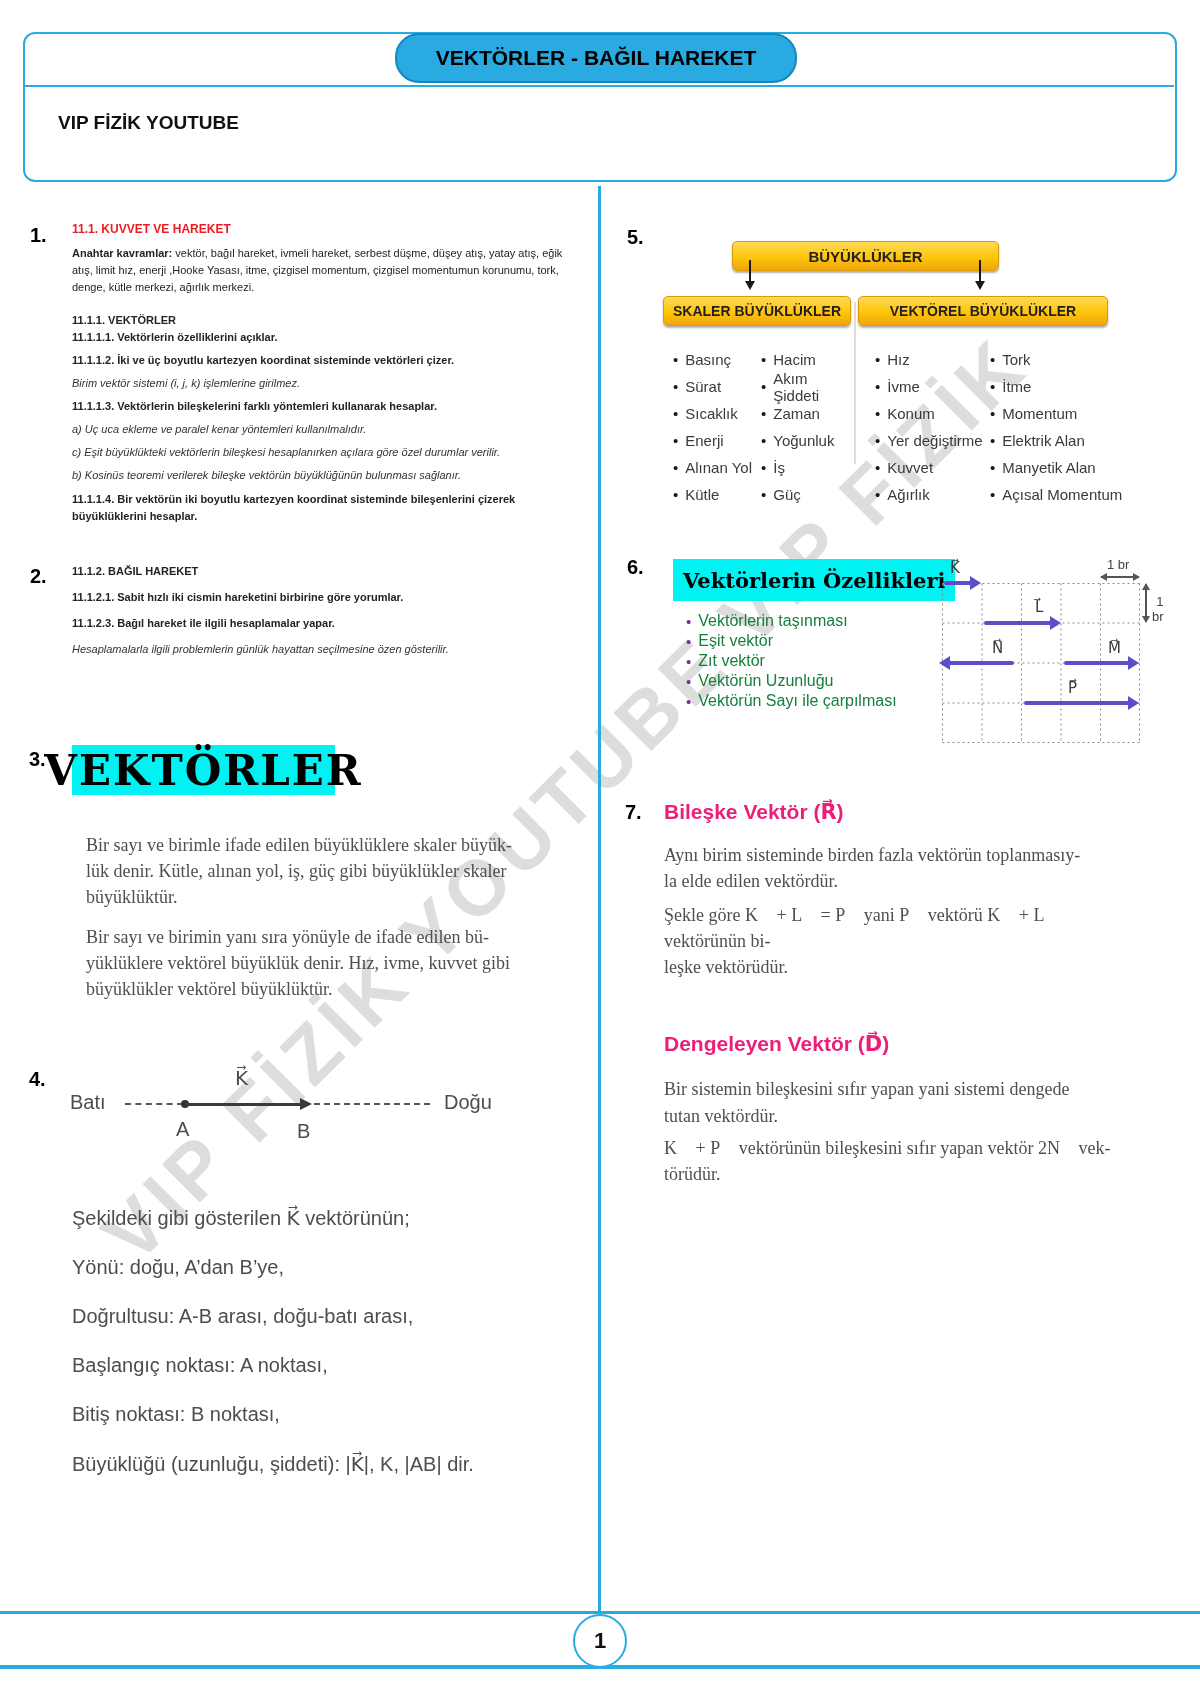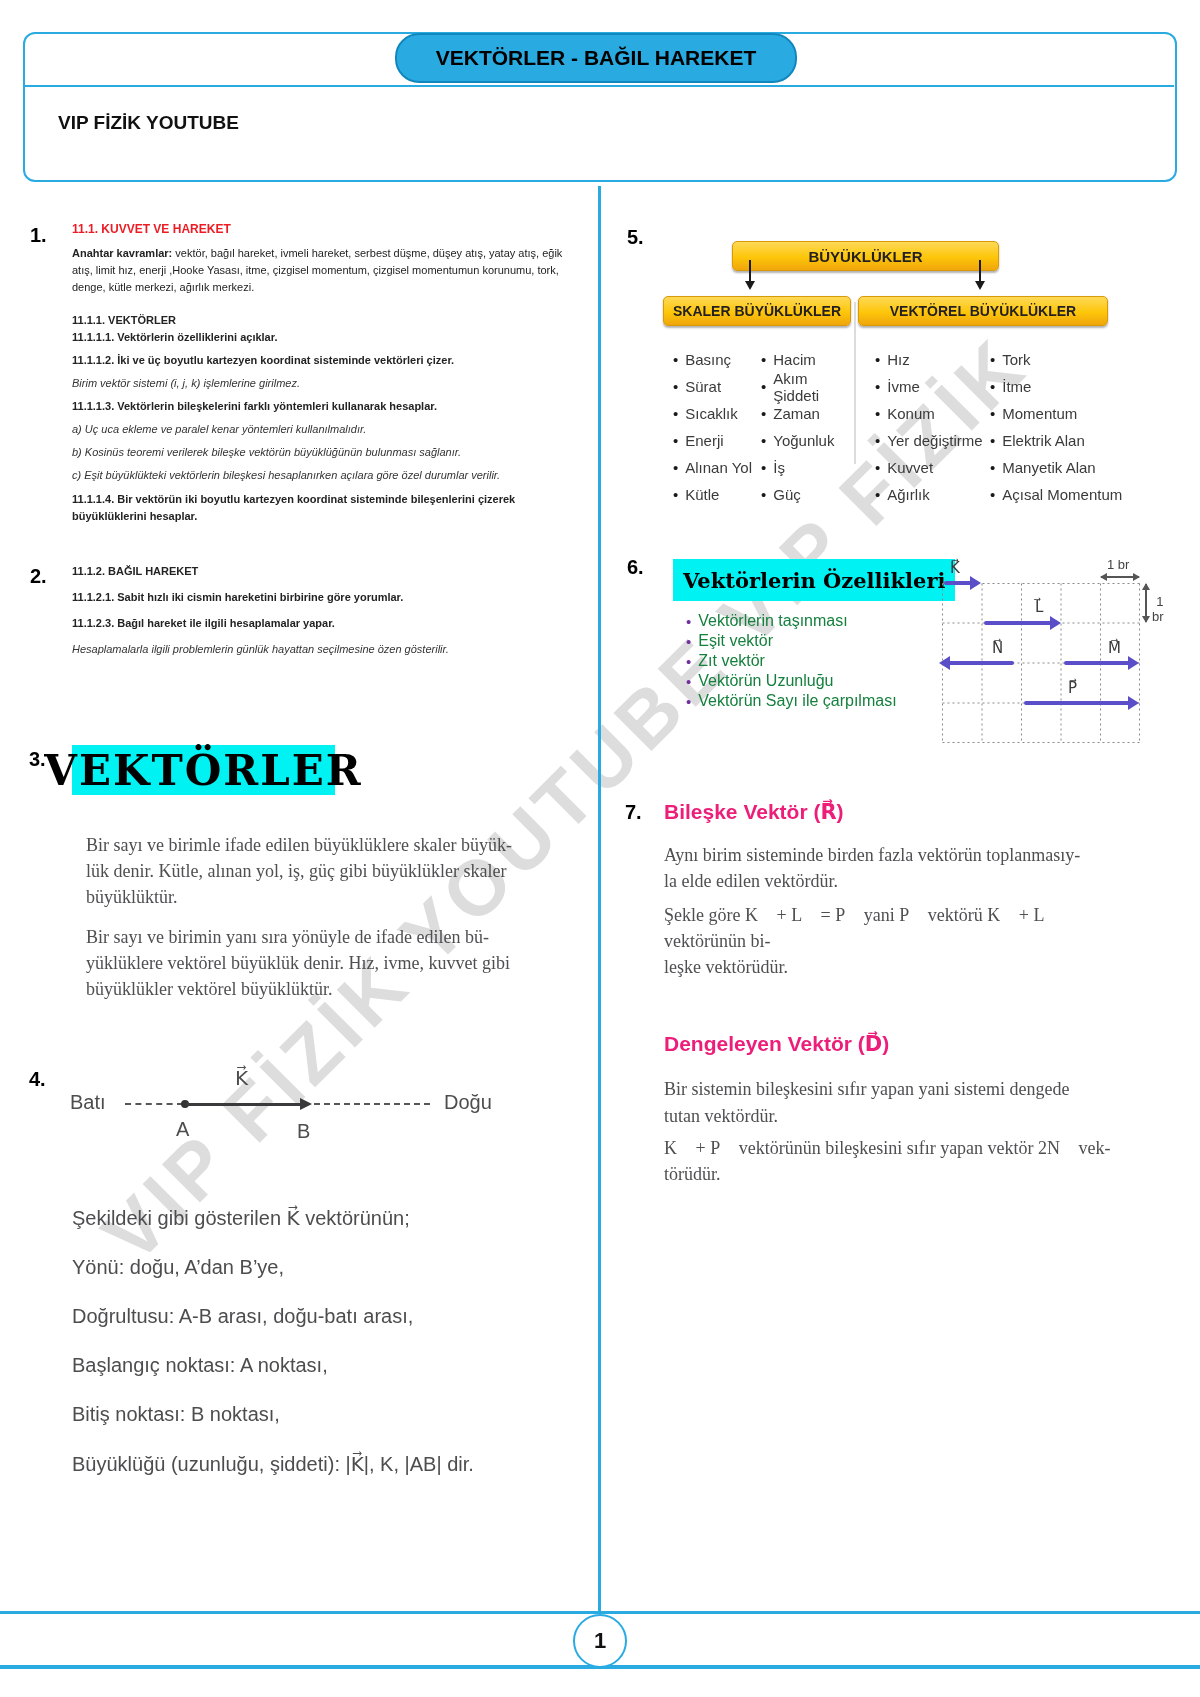--- a/index.html
+++ b/index.html
@@ -131,22 +131,22 @@
     <p class="curr keyp">
       <span class="b">Anahtar kavramlar:</span>
       <span>vektör, bağıl hareket, ivmeli hareket, serbest düşme, düşey atış, yatay atış, eğik atış, limit hız, enerji ,Hooke Yasası, itme, çizgisel momentum, çizgisel momentumun korunumu, tork, denge, kütle merkezi, ağırlık merkezi.</span>
     </p>
     <div class="curr curr-line b mt16 mb0">11.1.1. VEKTÖRLER</div>
     <div class="curr curr-line b">11.1.1.1. Vektörlerin özelliklerini açıklar.</div>
     <div class="curr curr-line b">11.1.1.2. İki ve üç boyutlu kartezyen koordinat sisteminde vektörleri çizer.</div>
     <div class="curr curr-line i">Birim vektör sistemi (i, j, k) işlemlerine girilmez.</div>
     <div class="curr curr-line b">11.1.1.3. Vektörlerin bileşkelerini farklı yöntemleri kullanarak  hesaplar.</div>
     <div class="curr curr-line i">a) Uç uca ekleme ve paralel kenar yöntemleri kullanılmalıdır.</div>
+    <div class="curr curr-line i">c) Eşit büyüklükteki vektörlerin bileşkesi hesaplanırken açılara göre özel durumlar verilir.</div>
     <div class="curr curr-line i">b) Kosinüs teoremi verilerek bileşke vektörün büyüklüğünün bulunması  sağlanır.</div>
-    <div class="curr curr-line i">c) Eşit büyüklükteki vektörlerin bileşkesi hesaplanırken açılara göre özel durumlar verilir.</div>
     <div class="curr curr-line b">11.1.1.4. Bir vektörün iki boyutlu kartezyen koordinat sisteminde bileşenlerini çizerek büyüklüklerini hesaplar.</div>
   </div>
 
   <div class="secnum" style="left:30px;top:565px;">2.</div>
   <div class="sec sp2" style="left:72px;top:563px;width:505px;">
     <div class="curr curr-line b mb0">11.1.2. BAĞIL HAREKET</div>
     <div class="curr curr-line b">11.1.2.1. Sabit hızlı iki cismin hareketini birbirine göre yorumlar.</div>
     <div class="curr curr-line b">11.1.2.3. Bağıl hareket ile ilgili hesaplamalar yapar.</div>
     <div class="curr curr-line i">Hesaplamalarla ilgili problemlerin günlük hayattan seçilmesine özen  gösterilir.</div>
   </div>

